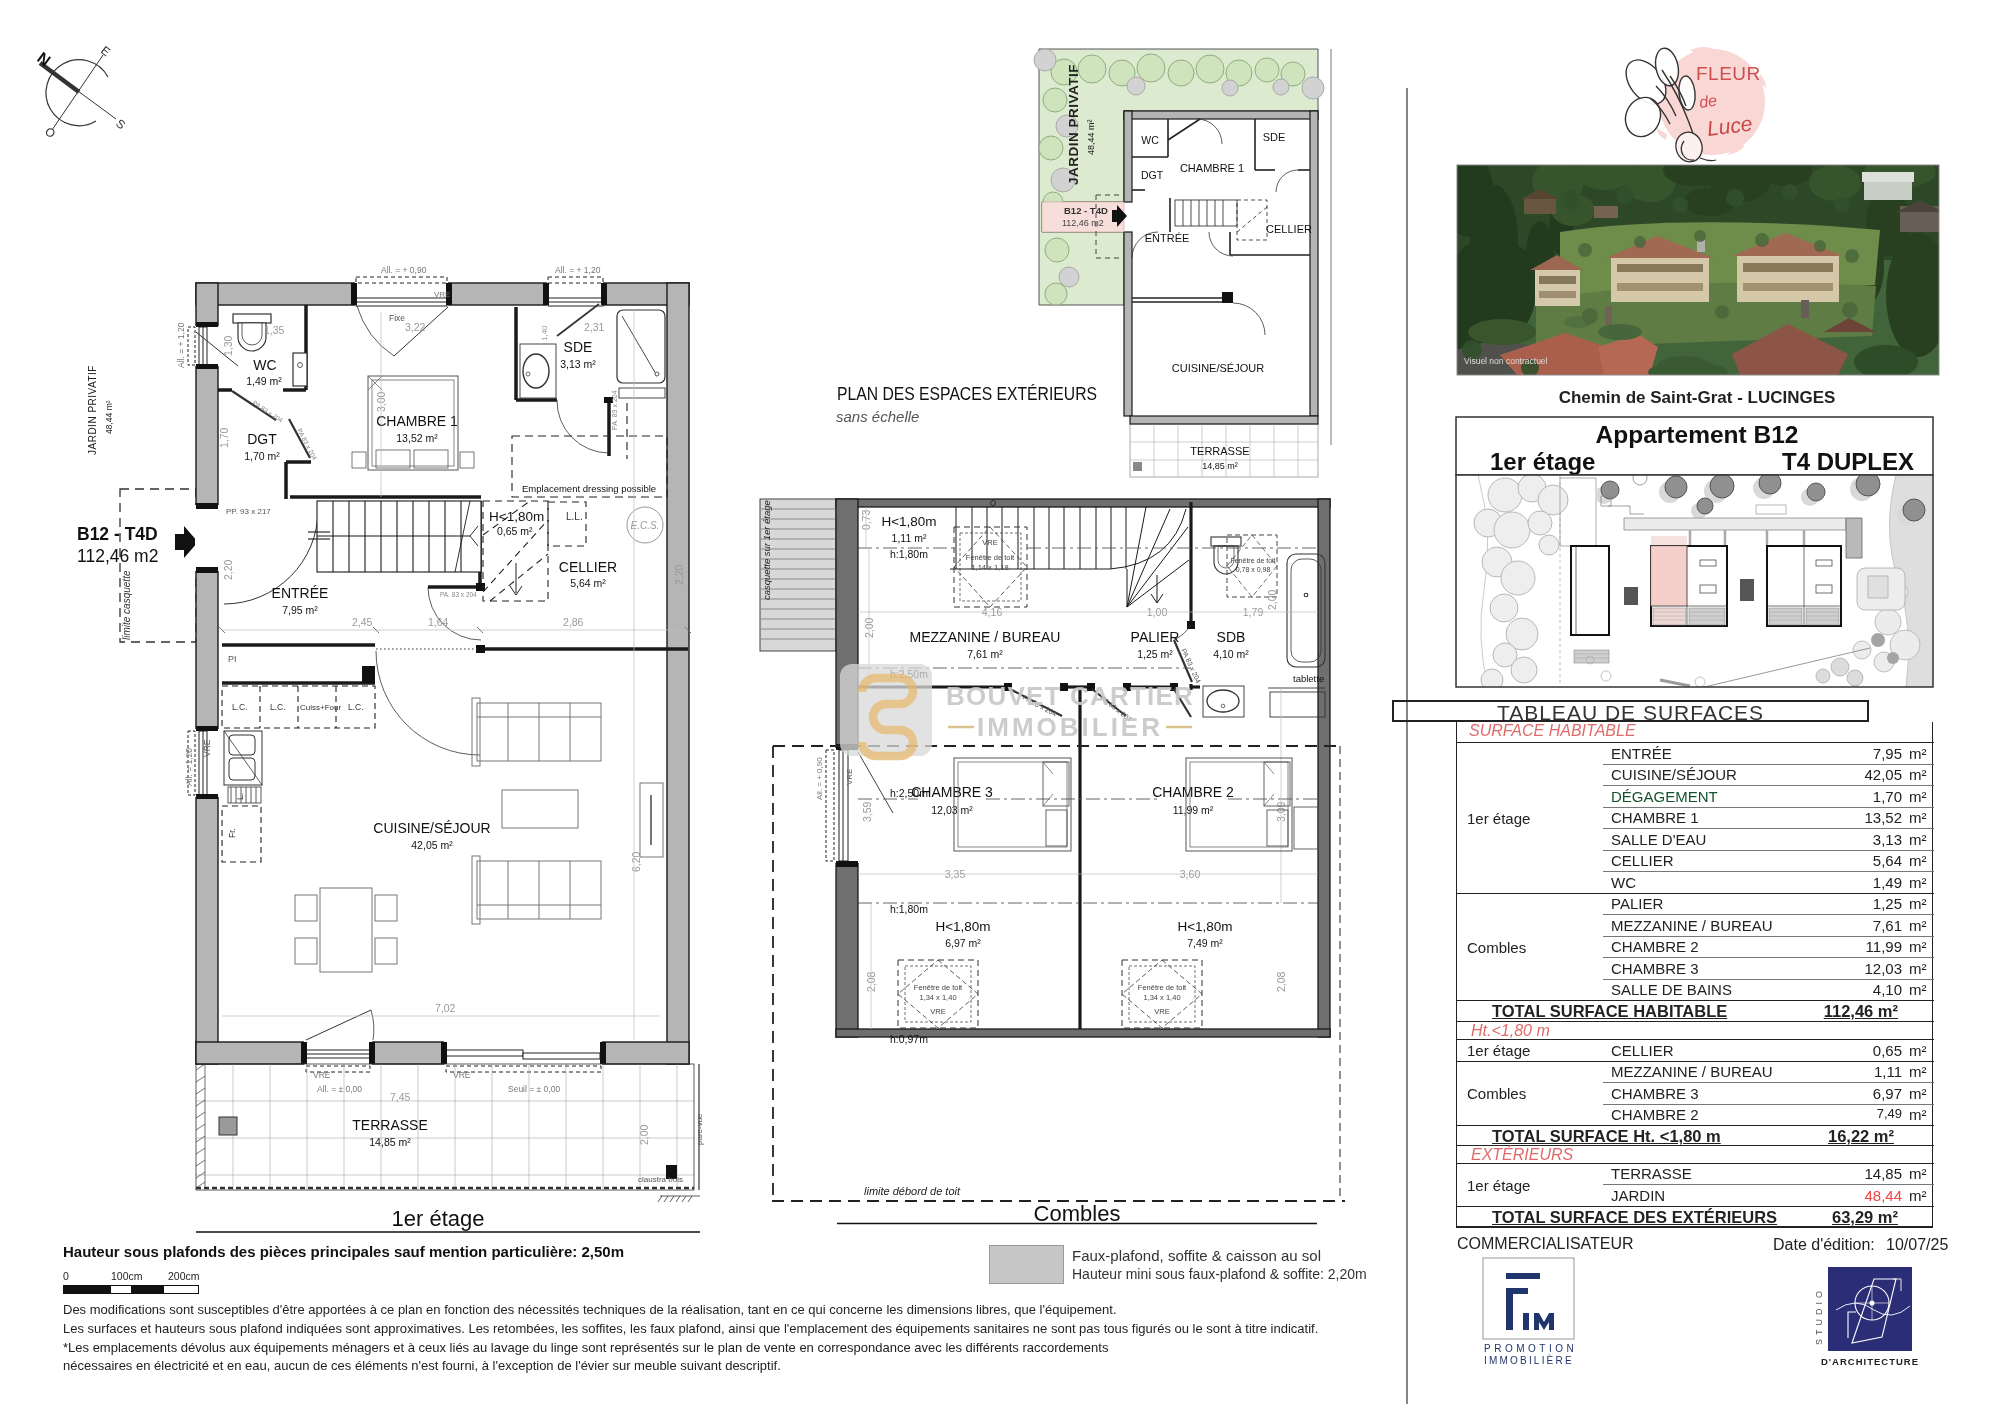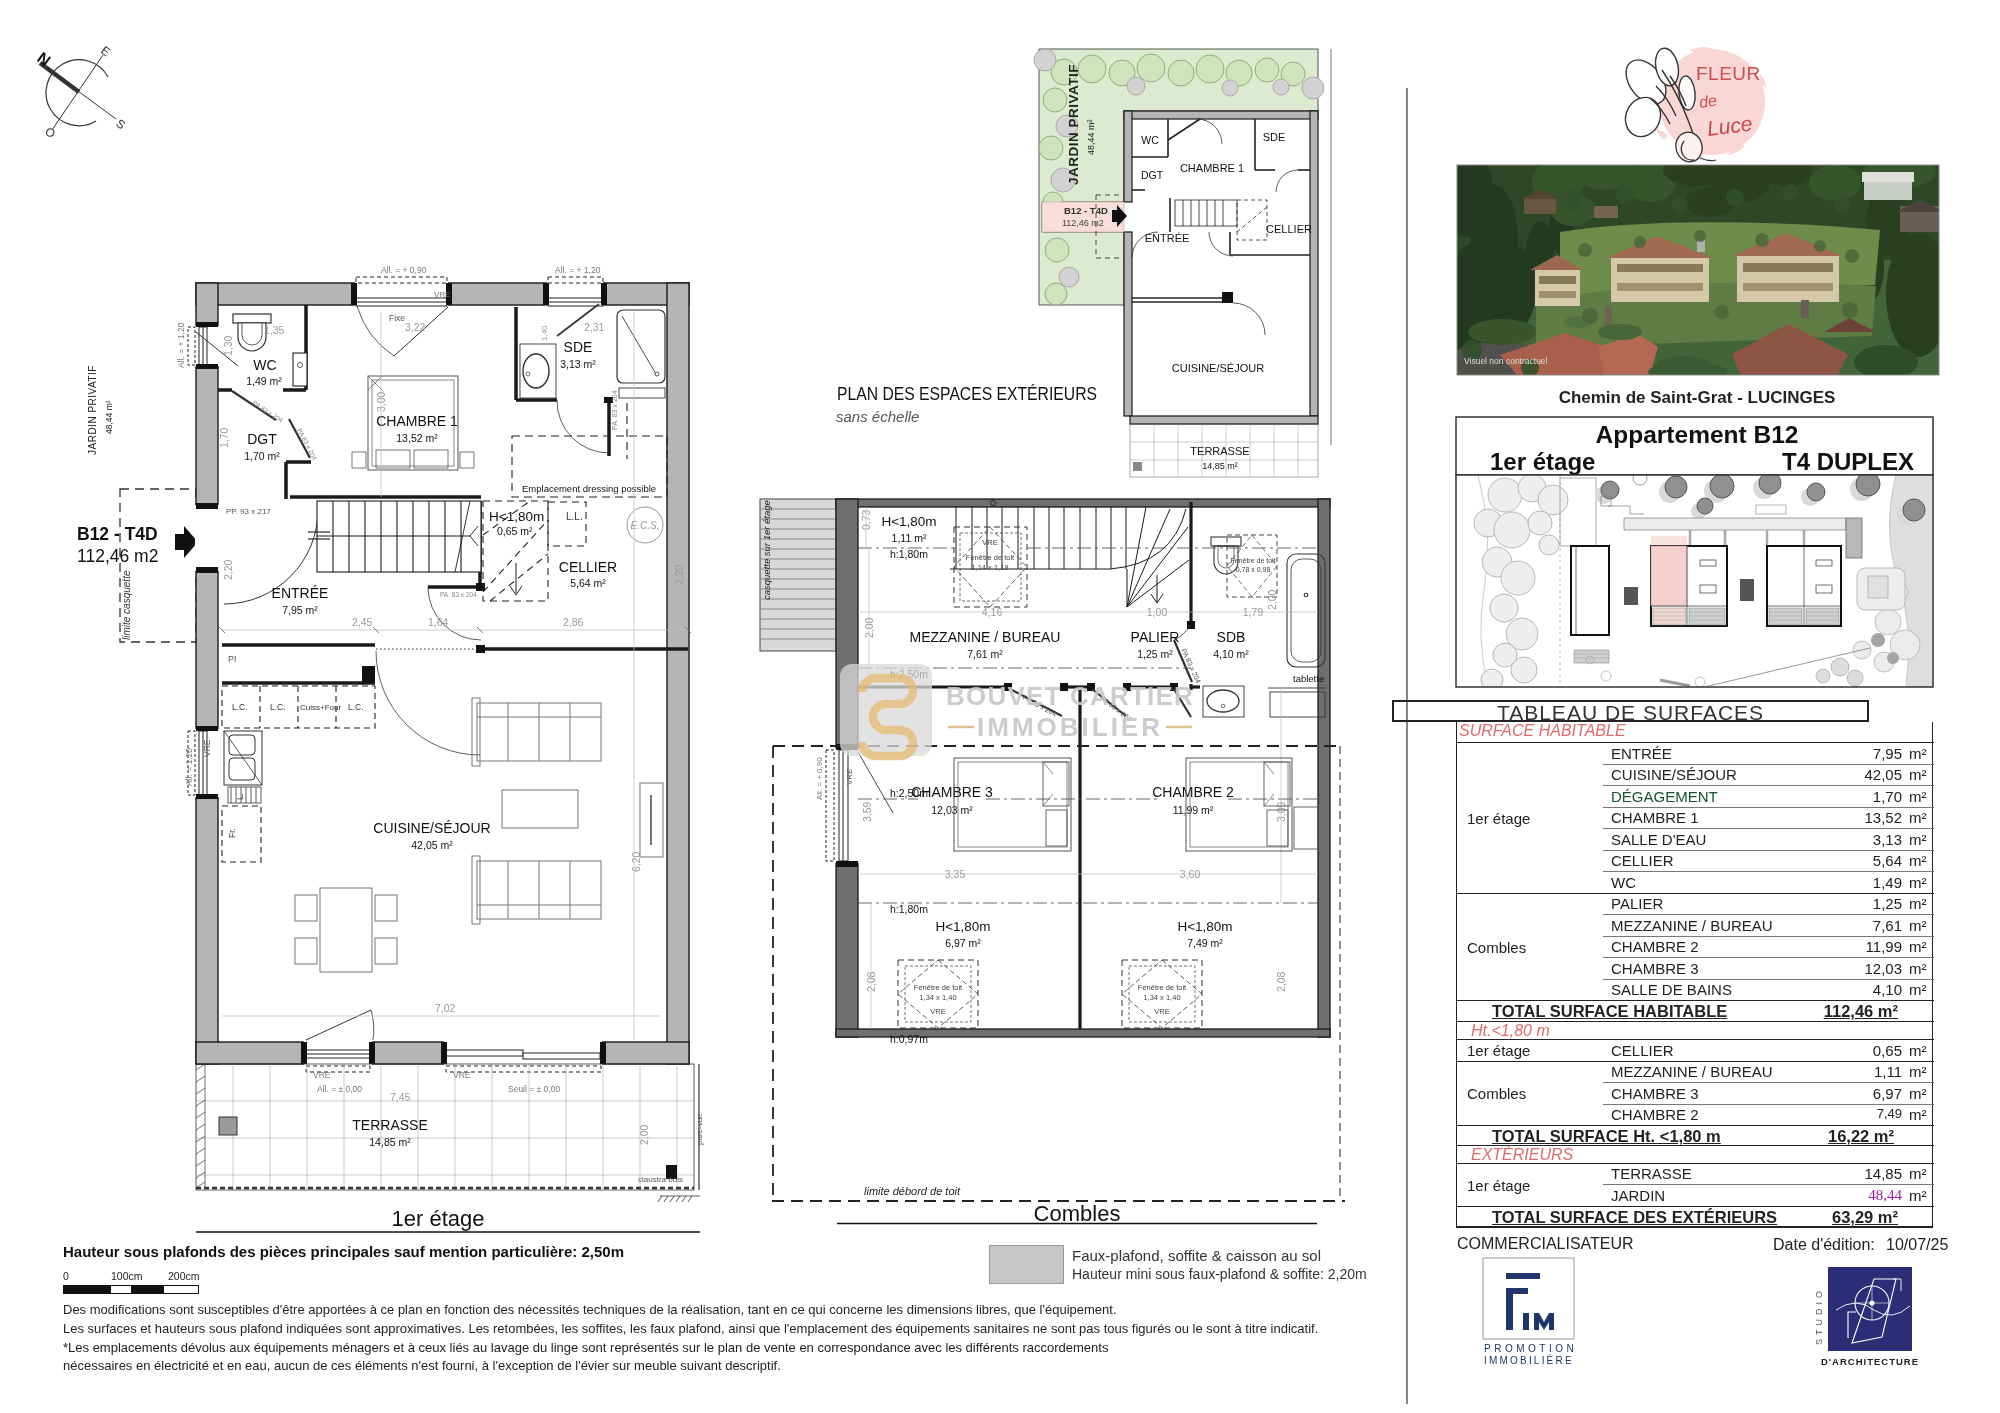--- a/index.html
+++ b/index.html
@@ -1019,21 +1019,21 @@
   </g>
   <text x="1870" y="1365" font-size="9.5" font-weight="bold" fill="#222" text-anchor="middle" letter-spacing="1">D'ARCHITECTURE</text>
 </g>
 </svg>
 
 <div class="abs" style="left:1392px;top:700px;width:477px;">
   <div style="border:2px solid #222;height:22px;text-align:center;font-size:21px;color:#333;letter-spacing:1px;padding-top:0px;box-sizing:border-box;line-height:21px;">TABLEAU DE SURFACES</div>
 </div>
 <div class="abs" style="left:1456px;top:722px;width:477px;border-left:1.6px solid #222;border-right:1.6px solid #222;border-bottom:2px solid #222;box-sizing:border-box;background:transparent;">
 <div style="position:relative;width:477px;height:504px;">
-<div style="position:absolute;left:2px;top:0px;font-size:16px;color:#e06a6a;white-space:nowrap;font-style:italic;">SURFACE HABITABLE</div>
+<div style="position:absolute;left:12px;top:0px;font-size:16px;color:#e06a6a;white-space:nowrap;font-style:italic;">SURFACE HABITABLE</div>
 <div style="position:absolute;left:0px;top:20.0px;width:477px;height:0;border-top:1.4px solid #222;"></div>
 <div style="position:absolute;left:154px;top:22.5px;font-size:15px;color:#222;white-space:nowrap;">ENTRÉE</div>
 <div style="position:absolute;right:32px;top:22.5px;font-size:15px;color:#222;white-space:nowrap;">7,95</div>
 <div style="position:absolute;left:452px;top:22.5px;font-size:15px;color:#222;white-space:nowrap;">m²</div>
 <div style="position:absolute;left:146px;top:41.5px;width:331px;height:0;border-top:1px solid #777;"></div>
 <div style="position:absolute;left:154px;top:44.0px;font-size:15px;color:#222;white-space:nowrap;">CUISINE/SÉJOUR</div>
 <div style="position:absolute;right:32px;top:44.0px;font-size:15px;color:#222;white-space:nowrap;">42,05</div>
 <div style="position:absolute;left:452px;top:44.0px;font-size:15px;color:#222;white-space:nowrap;">m²</div>
 <div style="position:absolute;left:146px;top:63.0px;width:331px;height:0;border-top:1px solid #777;"></div>
 <div style="position:absolute;left:154px;top:65.5px;font-size:15px;color:#14532d;white-space:nowrap;">DÉGAGEMENT</div>
@@ -1101,21 +1101,21 @@
 <div style="position:absolute;left:35px;top:405.0px;font-size:16.5px;color:#222;white-space:nowrap;font-weight:bold;"><u>TOTAL SURFACE Ht. &lt;1,80 m</u></div>
 <div style="position:absolute;right:40px;top:405.0px;font-size:16.5px;color:#222;white-space:nowrap;font-weight:bold;text-decoration:underline;"><u>16,22 m²</u></div>
 <div style="position:absolute;left:0px;top:423.0px;width:477px;height:0;border-top:1.8px solid #222;"></div>
 <div style="position:absolute;left:14px;top:424.0px;font-size:16px;color:#e06a6a;white-space:nowrap;font-style:italic;">EXTÉRIEURS</div>
 <div style="position:absolute;left:0px;top:440.5px;width:477px;height:0;border-top:1.4px solid #222;"></div>
 <div style="position:absolute;left:154px;top:443.0px;font-size:15px;color:#222;white-space:nowrap;">TERRASSE</div>
 <div style="position:absolute;right:32px;top:443.0px;font-size:15px;color:#222;white-space:nowrap;">14,85</div>
 <div style="position:absolute;left:452px;top:443.0px;font-size:15px;color:#222;white-space:nowrap;">m²</div>
 <div style="position:absolute;left:146px;top:462.0px;width:331px;height:0;border-top:1px solid #777;"></div>
 <div style="position:absolute;left:154px;top:464.5px;font-size:15px;color:#222;white-space:nowrap;">JARDIN</div>
-<div style="position:absolute;right:32px;top:464.5px;font-size:15px;color:#a21caf;white-space:nowrap;font-family:Liberation Serif, serif;">48,44</div>
+<div style="position:absolute;right:32px;top:464.5px;font-size:15px;color:#ef4444;white-space:nowrap;">48,44</div>
 <div style="position:absolute;left:452px;top:464.5px;font-size:15px;color:#222;white-space:nowrap;">m²</div>
 <div style="position:absolute;left:0px;top:483.5px;width:477px;height:0;border-top:1.4px solid #222;"></div>
 <div style="position:absolute;left:35px;top:485.5px;font-size:16.5px;color:#222;white-space:nowrap;font-weight:bold;"><u>TOTAL SURFACE  DES EXTÉRIEURS</u></div>
 <div style="position:absolute;right:36px;top:485.5px;font-size:16.5px;color:#222;white-space:nowrap;font-weight:bold;"><u>63,29 m²</u></div>
 <div style="position:absolute;left:10px;top:87.5px;font-size:15px;color:#222;white-space:nowrap;">1er étage</div>
 <div style="position:absolute;left:10px;top:216.5px;font-size:15px;color:#222;white-space:nowrap;">Combles</div>
 <div style="position:absolute;left:10px;top:363px;font-size:15px;color:#222;white-space:nowrap;">Combles</div>
 <div style="position:absolute;left:10px;top:454.5px;font-size:15px;color:#222;white-space:nowrap;">1er étage</div>
 </div>
 </div>

